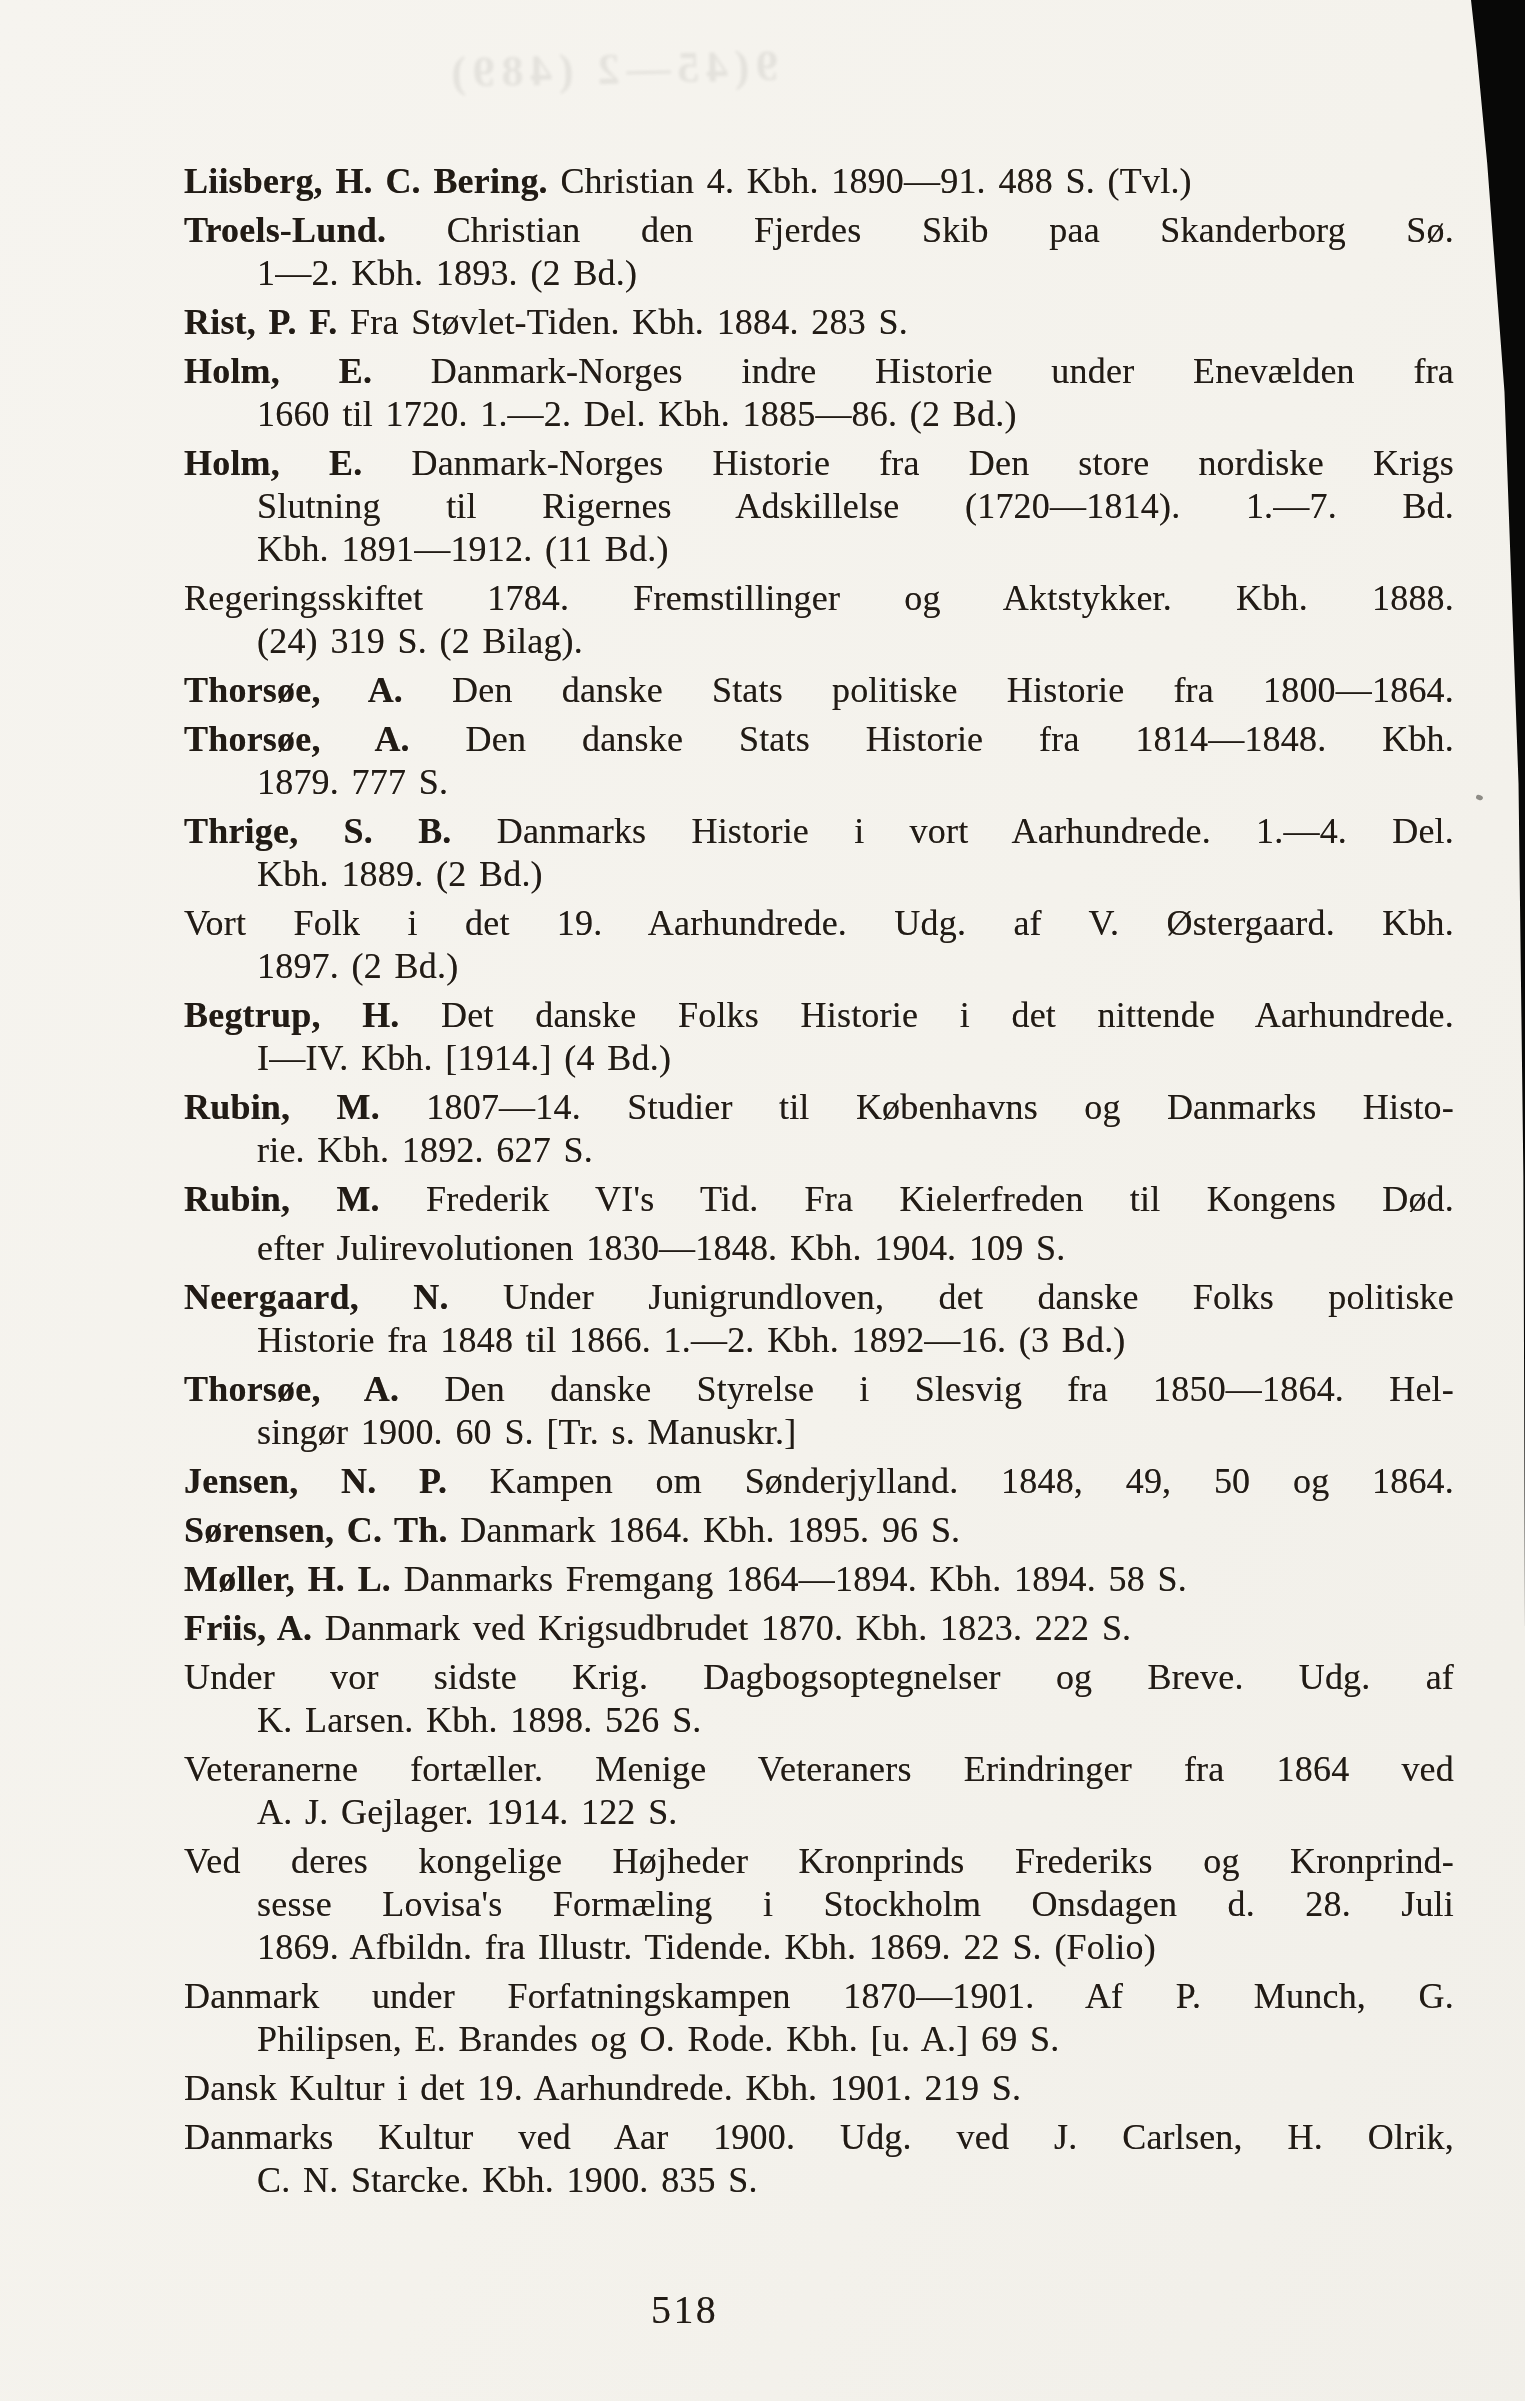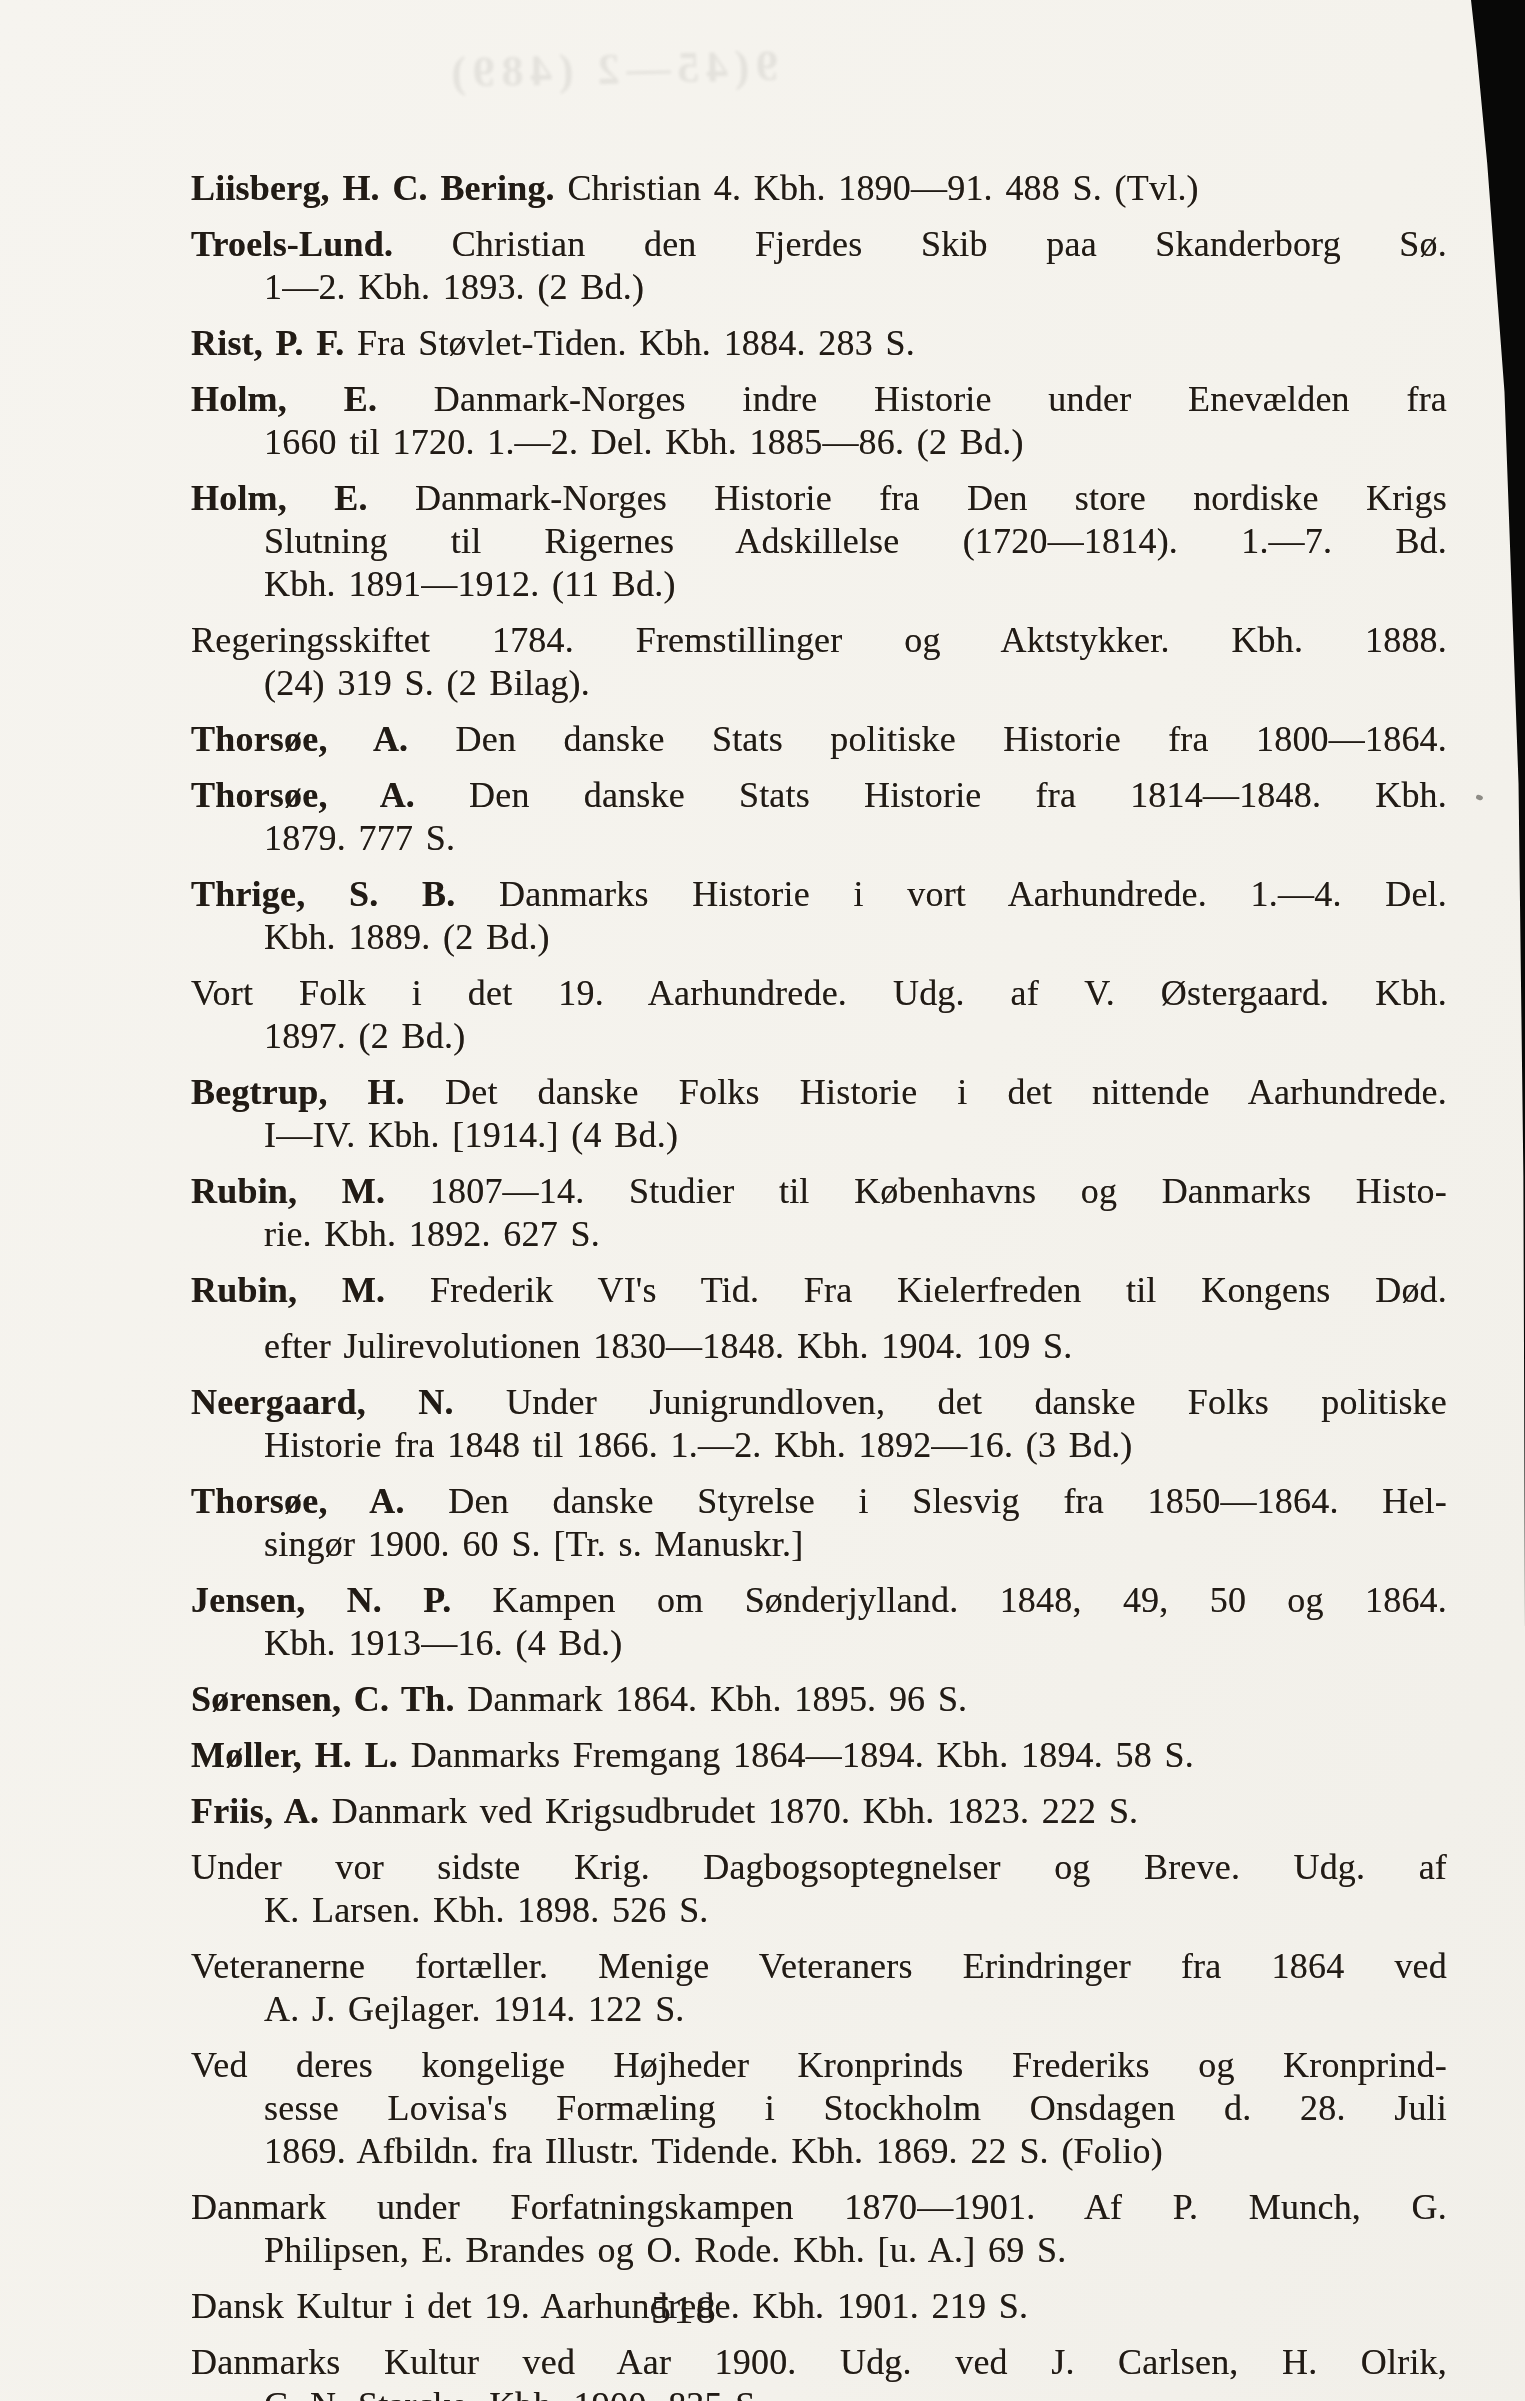--- a/index.html
+++ b/index.html
@@ -21,21 +21,21 @@
     font-size: 44px; font-weight: 700;
     color: #3c3a35; opacity: 0.09;
     transform: scaleX(-1) rotate(1.2deg);
     filter: blur(1.4px);
     letter-spacing: 6.7px;
     white-space: nowrap;
   }
   .entries {
     position: absolute; left: 178px; top: 154px; width: 1282px;
   }
-  .entry { margin: 13px; padding: 0; }
+  .entry { margin: 6px; padding: 0; }
   .line {
     font-size: 36px; line-height: 43px;
     letter-spacing: 0.2px; word-spacing: 3.4px;
     text-align: justify; text-align-last: justify;
     text-shadow: 0 0 0.5px rgba(32, 24, 16, 0.55);
   }
   .line.final { text-align-last: left; }
   .line.cont { padding-left: 73px; }
   .author { font-weight: 700; }
   .page-number {
@@ -118,21 +118,20 @@
       <div class="entry">
         <div class="line"><span class="author">Neergaard, N. </span><span class="text">Under Junigrundloven, det danske Folks politiske</span></div>
         <div class="line cont final"><span class="text">Historie fra 1848 til 1866. 1.—2. Kbh. 1892—16. (3 Bd.)</span></div>
       </div>
       <div class="entry">
         <div class="line"><span class="author">Thorsøe, A. </span><span class="text">Den danske Styrelse i Slesvig fra 1850—1864. Hel-</span></div>
         <div class="line cont final"><span class="text">singør 1900. 60 S. [Tr. s. Manuskr.]</span></div>
       </div>
       <div class="entry">
         <div class="line"><span class="author">Jensen, N. P. </span><span class="text">Kampen om Sønderjylland. 1848, 49, 50 og 1864.</span></div>
-        <div class="line cont final"><span class="text">Kbh. 1913—16. (4 Bd.)</span></div>
       </div>
       <div class="entry">
         <div class="line final"><span class="author">Sørensen, C. Th. </span><span class="text">Danmark 1864. Kbh. 1895. 96 S.</span></div>
       </div>
       <div class="entry">
         <div class="line final"><span class="author">Møller, H. L. </span><span class="text">Danmarks Fremgang 1864—1894. Kbh. 1894. 58 S.</span></div>
       </div>
       <div class="entry">
         <div class="line final"><span class="author">Friis, A. </span><span class="text">Danmark ved Krigsudbrudet 1870. Kbh. 1823. 222 S.</span></div>
       </div>

